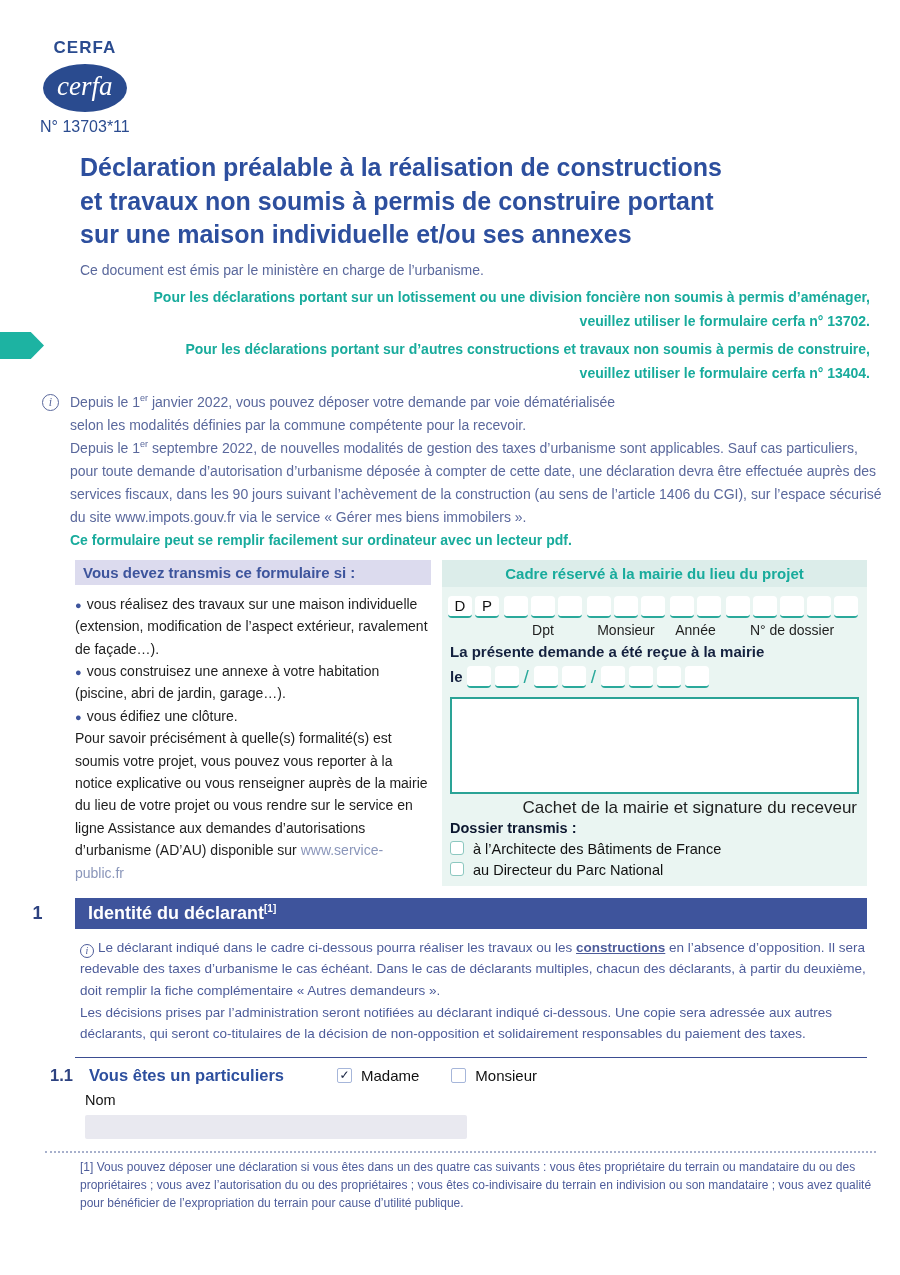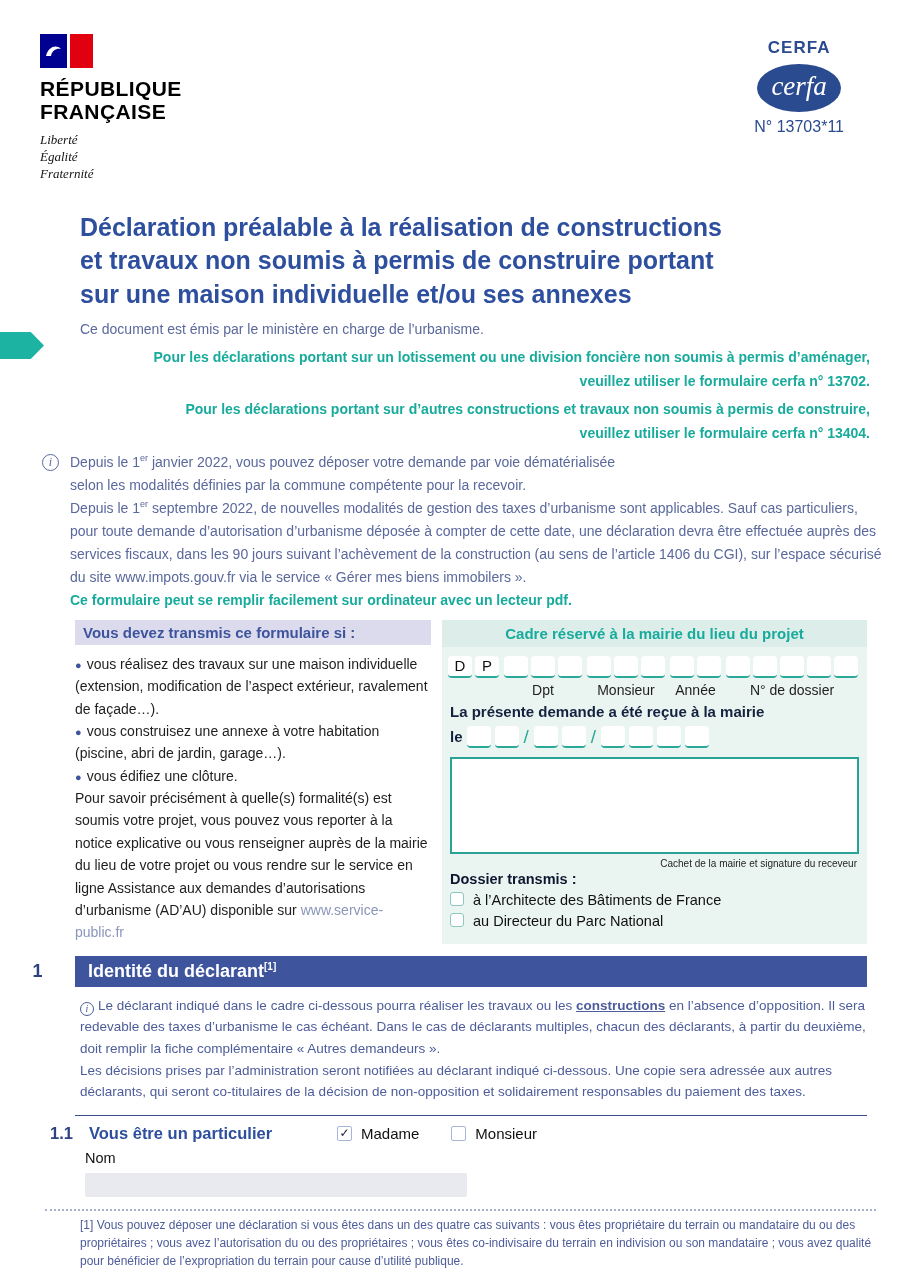--- a/index.html
+++ b/index.html
@@ -14,21 +14,21 @@
   .flag .r { width:23px; height:34px; background:#e1000f; }
   .marianne-name { font-weight:bold; font-size:21px; letter-spacing:.4px; line-height:1.1; color:#000; margin-top:9px; white-space:pre-line; }
   .marianne-motto { font-family:"Liberation Serif", serif; font-style:italic; font-size:13px; line-height:1.3; margin-top:9px; color:#111; white-space:pre-line; }
   .cerfa-block { text-align:center; margin-top:4px; }
   .cerfa-label { color:#2a4b8f; font-weight:bold; font-size:17px; letter-spacing:1px; }
   .cerfa-ellipse { width:84px; height:48px; background:#2a4b8f; border-radius:50%; display:flex; align-items:center; justify-content:center; margin:6px auto; }
   .cerfa-ellipse span { color:#fff; font-family:"Liberation Serif", serif; font-style:italic; font-size:27px; padding-bottom:3px; }
   .cerfa-number { color:#2a4b8f; font-size:16px; }
 
   
-  h1.title { margin:28px 40px 0 80px; font-size:25px; color:#2d4f9e; line-height:1.34; white-space:pre-line; }
+  h1.title { margin:15px 40px 0 80px; font-size:25px; color:#2d4f9e; line-height:1.34; white-space:pre-line; }
   .pre { white-space:pre-line; }
   p.issued { margin:7px 40px 0 80px; font-size:14px; line-height:1.6; color:#5a689c; }
   p.teal-note { margin:4px 30px 0 80px; font-size:14px; font-weight:bold; color:#18ab9c; line-height:1.72;text-align:right; }
   .arrow { position:absolute; left:0; top:332px; width:44px; height:27px; background:#1db3a2;
            clip-path:polygon(0 0,70% 0,100% 50%,70% 100%,0 100%); }
   .info-row { display:flex; margin:6px 18px 0 42px; gap:11px; }
   .info-icon { flex:0 0 auto; width:17px; height:17px; border:1.5px solid #5a689c; border-radius:50%; color:#5a689c;
                display:inline-flex; align-items:center; justify-content:center;
                font-family:"Liberation Serif", serif; font-style:italic; font-size:12px; margin-top:3px; }
   .info-body { font-size:14px; line-height:1.64; color:#5a689c; }
@@ -48,21 +48,21 @@
   .rc-header { background:#dcedea; color:#18ab9c; font-weight:bold; font-size:15px; text-align:center; padding:5px 4px; }
   .code-row { display:flex; align-items:flex-start; padding:9px 5px 0 6px; gap:5px; }
   .boxes { display:flex; gap:3px; }
   .cbox { width:24px; height:22px; background:#fff; border-radius:4px; border-bottom:2px solid #2aa99b;
           font-size:15px; display:flex; align-items:center; justify-content:center; color:#111; }
   .group-label { text-align:center; font-size:14px; color:#1e1e1e; margin-top:4px; }
   .received { font-weight:bold; color:#14213f; font-size:15px; margin:5px 8px 0; }
   .date-row { display:flex; align-items:center; gap:4px; margin:6px 8px 0; font-weight:bold; font-size:15px; color:#14213f; }
   .slash { color:#2aa99b; font-size:19px; font-weight:normal; margin:0 1px; }
   .cachet { margin:9px 8px 0; background:#fff; border:2px solid #2aa396; height:97px; }
-  .cachet-caption { text-align:right; font-size:10px; color:#1e1e1e; margin:4px 10px 0; }
+  .cachet-caption { text-align:right; font-size:17px; color:#1e1e1e; margin:4px 10px 0; }
   .transmis { font-weight:bold; font-size:14.5px; margin:2px 8px 0; color:#0d1830; }
   .chk-row { display:flex; align-items:flex-start; gap:9px; margin:5px 8px 0; font-size:14.5px; color:#111; }
   .chk { width:14px; height:14px; background:#fff; border:1.5px solid #8cc8c0; border-radius:3px; flex:0 0 auto; cursor:pointer; }
 
   
   .sec1 { display:flex; align-items:center; margin:12px 33px 0 0; }
   .sec-num { width:75px; text-align:center; color:#2d4280; font-weight:bold; font-size:18px; }
   .sec-bar { flex:1; background:#3e549c; color:#fff; font-weight:bold; font-size:18px; padding:5px 13px; }
   .sec-bar sup { font-size:10px; }
   .sec1-text { margin:8px 30px 0 80px; font-size:13.5px; line-height:1.6; color:#4d5c9a; }
@@ -85,35 +85,20 @@
 
   hr.dotted { border:none; border-top:2px dotted #a7b0cc; margin:12px 24px 0 45px; }
   .footnote { margin:5px 28px 0 80px; font-size:12px; line-height:1.5; color:#4d5c9a; }
 </style>
 </head>
 <body>
 
 <div class="page">
 
   <header>
-    <div>
-      <div class="flag">
-        <div class="b">
-          <svg width="27" height="34" viewBox="0 0 27 34">
-            <path d="M6 22 C8 13, 16 10, 21 15 C17 14, 12 16, 11 22 Z" fill="#ffffff"></path>
-          </svg>
-        </div>
-        <div class="r"></div>
-      </div>
-      <div class="marianne-name">RÉPUBLIQUE
-FRANÇAISE</div>
-      <div class="marianne-motto">Liberté
-Égalité
-Fraternité</div>
-    </div>
     <div class="cerfa-block">
       <div class="cerfa-label">CERFA</div>
       <div class="cerfa-ellipse">
         <span>cerfa</span>
       </div>
       <div class="cerfa-number">N° 13703*11</div>
     </div>
   </header>
 
   <h1 class="title">Déclaration préalable à la réalisation de constructions
@@ -232,21 +217,21 @@
     <div class="sec-bar"><span>Identité du déclarant</span><sup>[1]</sup></div>
   </div>
 
   <p class="sec1-text pre"><span class="info-icon">i</span><span>Le déclarant indiqué dans le cadre ci-dessous pourra réaliser les travaux ou les </span><span class="ulb">constructions</span><span> en l’absence d’opposition. Il sera redevable des taxes d’urbanisme le cas échéant. Dans le cas de déclarants multiples, chacun des déclarants, à partir du deuxième, doit remplir la fiche complémentaire « Autres demandeurs ».
 Les décisions prises par l’administration seront notifiées au déclarant indiqué ci-dessous. Une copie sera adressée aux autres déclarants, qui seront co-titulaires de la décision de non-opposition et solidairement responsables du paiement des taxes.</span></p>
 
   <hr class="solid">
 
   <div class="row11">
     <div class="num11">1.1</div>
-    <div class="title11">Vous être un particulier</div>
+    <div class="title11">Vous êtes un particuliers</div>
     <div class="gender">
       <span class="chk-blue">
           <span>✓</span>
         </span>
       <span>Madame</span>
       <span class="spacer"></span>
       <span class="chk-blue"></span>
       <span>Monsieur</span>
     </div>
   </div>

